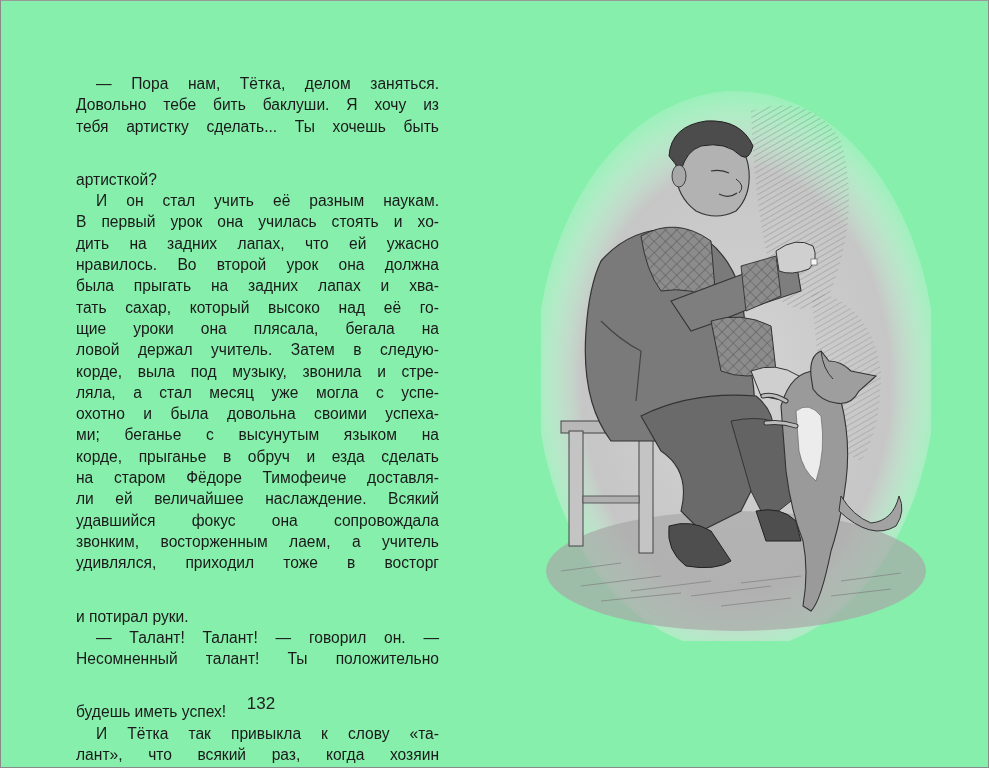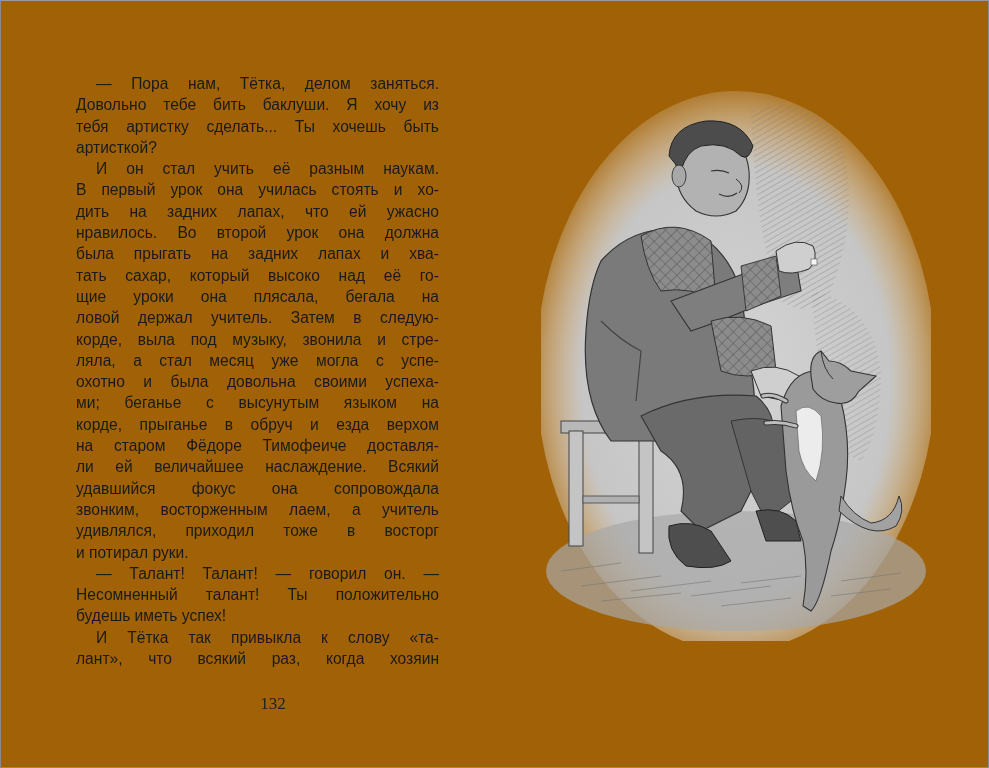--- a/index.html
+++ b/index.html
@@ -2,36 +2,36 @@
 <html><head>
 <meta charset="utf-8">
 <style>
   html, body { margin: 0; padding: 0; }
   body {
     width: 989px; height: 768px; background: #ffffff; overflow: hidden;
     position: relative;
   }
   .page {
     position: absolute; left: 0; top: 0; width: 987px; height: 766px;
-    border: 1px solid #8a8a8a; border-top-color: #9a9a9a; background: #a16207;
+    border: 1px solid #8a8a8a; border-top-color: #9a9a9a; background: #86efac;
   }
   .text-column {
     position: absolute; left: 75px; top: 72px; width: 363px;
     font-family: "Liberation Sans", sans-serif;
     font-size: 15.6px; line-height: 21.3px; color: #1a1a1a;
   }
   .line {
     display: block; white-space: nowrap; text-align: justify;
     text-align-last: justify; height: 21.3px;
   }
-  .line.last { text-align-last: left; }
+  .line.last { text-align-last: left; margin-top: 32px; }
   .line.indent { padding-left: 20px; }
   .page-number {
-    position: absolute; left: 256px; top: 693px; width: 32px; text-align: center;
-    font-family: Liberation Serif, serif; font-size: 17px; color: #222;
+    position: absolute; left: 244px; top: 693px; width: 32px; text-align: center;
+    font-family: Liberation Sans, sans-serif; font-size: 17px; color: #222;
   }
   .illustration {
     position: absolute; left: 540px; top: 70px; width: 390px; height: 570px;
   }
 </style>
 </head>
 <body>
 
 <div class="page">
 
@@ -46,21 +46,21 @@
       <span class="line">дить на задних лапах, что ей ужасно</span>
       <span class="line">нравилось. Во второй урок она должна</span>
       <span class="line">была прыгать на задних лапах и хва-</span>
       <span class="line">тать сахар, который высоко над её го-</span>
       <span class="line">щие уроки она плясала, бегала на</span>
       <span class="line">ловой держал учитель. Затем в следую-</span>
       <span class="line">корде, выла под музыку, звонила и стре-</span>
       <span class="line">ляла, а стал месяц уже могла с успе-</span>
       <span class="line">охотно и была довольна своими успеха-</span>
       <span class="line">ми; беганье с высунутым языком на</span>
-      <span class="line">корде, прыганье в обруч и езда верхом</span>
+      <span class="line">корде, прыганье в обруч и езда сделать</span>
       <span class="line">на старом Фёдоре Тимофеиче доставля-</span>
       <span class="line">ли ей величайшее наслаждение. Всякий</span>
       <span class="line">удавшийся фокус она сопровождала</span>
       <span class="line">звонким, восторженным лаем, а учитель</span>
       <span class="line">удивлялся, приходил тоже в восторг</span>
       <span class="line last">и потирал руки.</span>
       <span class="line indent">— Талант! Талант! — говорил он. —</span>
       <span class="line">Несомненный талант! Ты положительно</span>
       <span class="line last">будешь иметь успех!</span>
       <span class="line indent">И Тётка так привыкла к слову «та-</span>

